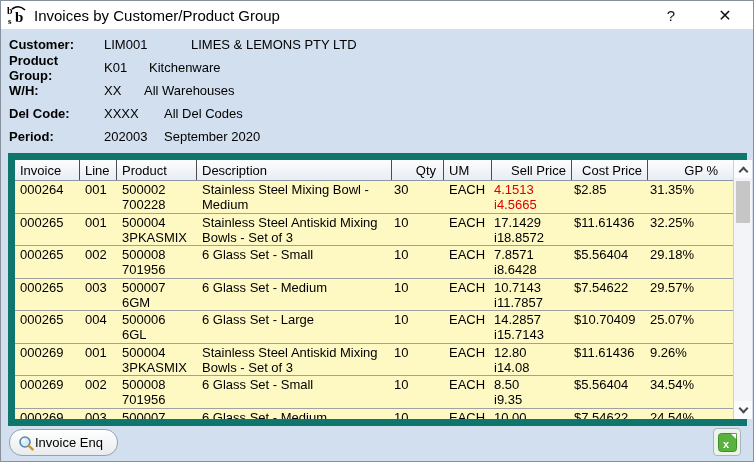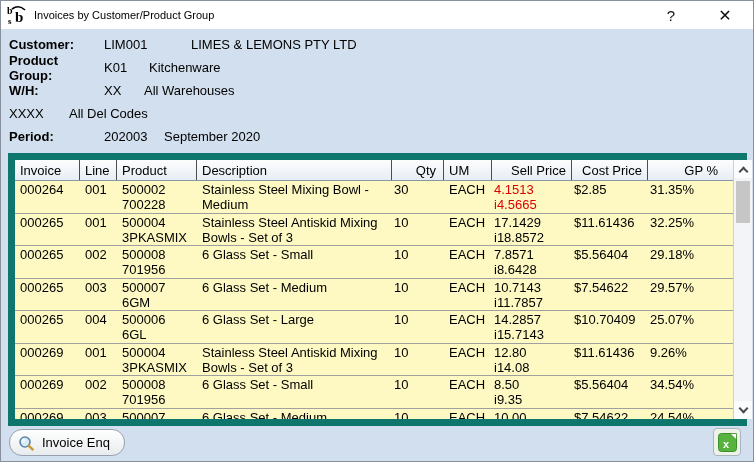--- a/index.html
+++ b/index.html
@@ -10,21 +10,21 @@
     position: relative; width: 754px; height: 462px;
     background: #d2dfee; border: 1px solid #88909b; overflow: hidden;
   }
 
   
   .titlebar {
     position: absolute; top: 0; left: 0; right: 0; height: 28px;
     background: #ffffff; display: flex; align-items: center;
   }
   .app-icon { margin: 0 7px 0 6px; width: 20px; height: 20px; display: inline-block; }
-  .title-text { font-size: 11px; color: #000; }
+  .title-text { font-size: 15px; color: #000; }
   .tb-btn {
     position: absolute; top: 0; height: 28px; width: 44px;
     display: flex; align-items: center; justify-content: center;
     font-size: 15px; color: #111; cursor: default; background: transparent; border: 0;
     font-family: "Liberation Sans", sans-serif;
   }
   .help-btn  { right: 60px; }
   .close-btn { right: 6px; font-size: 16px; }
 
   
@@ -82,21 +82,21 @@
   .chev.up   { transform: rotate(-135deg); margin-top: 4px; }
   .chev.down { transform: rotate(45deg); margin-bottom: 3px; }
   .scroll-track { flex: 1; position: relative; }
   .scroll-thumb { position: absolute; top: 3px; left: 2px; right: 2px; height: 42px;
     background: #c6c6c6; border-radius: 1px; }
 
   
   .footer { position: absolute; left: 0; right: 0; bottom: 0; height: 36px; }
   .enq-btn {
     position: absolute; left: 8px; top: 4px; height: 27px; padding: 0 14px 0 8px;
-    display: flex; align-items: center; gap: 7px;
+    display: flex; align-items: center; 
     background: linear-gradient(#ffffff, #e8ebee);
     border: 1px solid #96a2b0; border-radius: 13px;
     font-family: "Liberation Sans", sans-serif; font-size: 13px; color: #000; cursor: default;
   }
   .excel-btn {
     position: absolute; right: 12px; top: 3px; width: 28px; height: 28px;
     background: #eef3ea; border: 1px solid #aab4be; border-radius: 4px;
     display: flex; align-items: center; justify-content: center; cursor: default;
   }
 </style>
@@ -129,20 +129,21 @@
         <span class="filter-label">Product Group:</span>
         <span class="filter-code">K01</span>
         <span class="filter-desc">Kitchenware</span>
       </div>
       <div class="filter-row">
         <span class="filter-label">W/H:</span>
         <span class="filter-code">XX</span>
         <span class="filter-desc">All Warehouses</span>
       </div>
       <div class="filter-row">
+        <span class="filter-label">Del Code:</span>
         <span class="filter-code">XXXX</span>
         <span class="filter-desc">All Del Codes</span>
       </div>
       <div class="filter-row">
         <span class="filter-label">Period:</span>
         <span class="filter-code">202003</span>
         <span class="filter-desc">September 2020</span>
       </div>
     </div>
 

